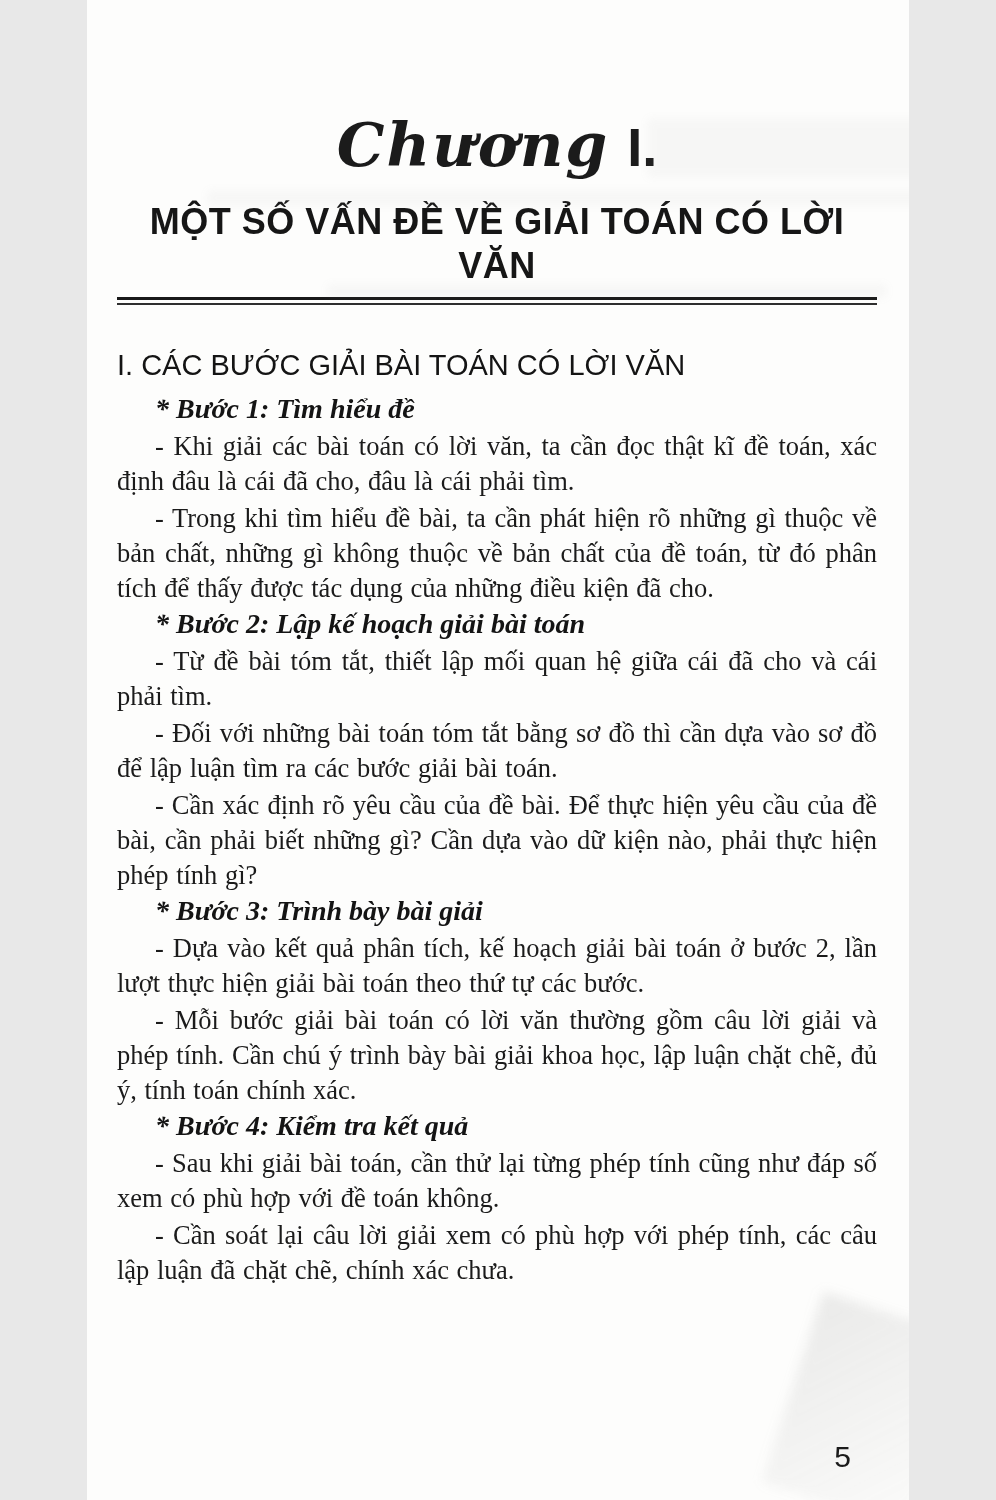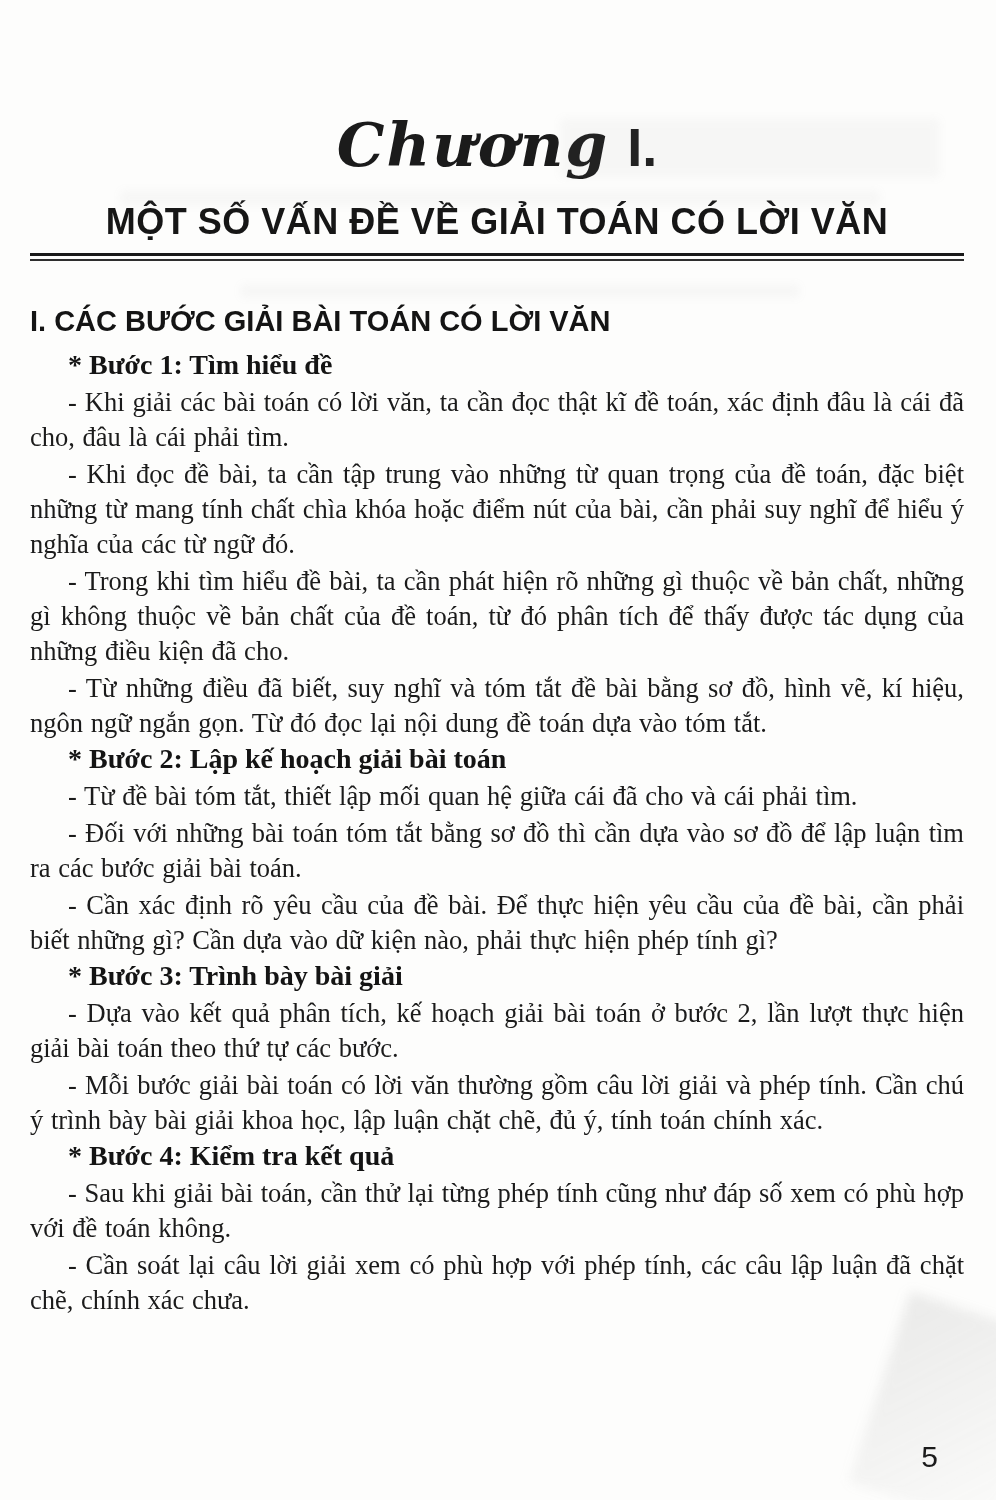--- a/index.html
+++ b/index.html
@@ -2,21 +2,21 @@
 <html lang="vi"><head>
 <meta charset="utf-8">
 <style>
   html, body {
     margin: 0;
     padding: 0;
     background: #e8e8e8;
   }
   .page {
     position: relative;
-    width: 996px;
+    width: 822px;
     height: 1500px;
     margin: 0 auto;
     background: #fdfdfc;
     color: #1b1b1b;
     box-sizing: border-box;
     padding: 102px 32px 0 30px;
     overflow: hidden;
     font-family: "Liberation Serif", serif;
   }
   
@@ -78,29 +78,30 @@
   .title-rule {
     margin-top: 9px;
     height: 3px;
     border-top: 3px solid #191919;
     border-bottom: 2px solid #2e2e2e;
   }
 
   .section-heading {
     margin: 42px 0 10px 0;
     font-family: "Liberation Sans", sans-serif;
-    font-weight: 700;
+    font-weight: 400;
     font-size: 29px;
     line-height: 36px;
     color: #141414;
   }
 
   .step-heading {
     margin: 0 0 4px 38px;
     font-family: "Liberation Serif", serif;
+    font-style: italic;
     font-weight: 700;
     font-size: 28px;
     line-height: 32px;
     color: #141414;
   }
 
   .para {
     margin: 2px 0;
     font-size: 26.5px;
     line-height: 35px;
@@ -134,23 +135,21 @@
   </div>
 
   <h1 class="chapter-title">MỘT SỐ VẤN ĐỀ VỀ GIẢI TOÁN CÓ LỜI VĂN</h1>
   <div class="title-rule"></div>
 
   <h2 class="section-heading">I. CÁC BƯỚC GIẢI BÀI TOÁN CÓ LỜI VĂN</h2>
 
   <div class="step">
     <h3 class="step-heading">* Bước 1: Tìm hiểu đề</h3>
     <p class="para">- Khi giải các bài toán có lời văn, ta cần đọc thật kĩ đề toán, xác định đâu là cái đã cho, đâu là cái phải tìm.</p>
-    <p class="para">- Khi đọc đề bài, ta cần tập trung vào những từ quan trọng của đề toán, đặc biệt những từ mang tính chất chìa khóa hoặc điểm nút của bài, cần phải suy nghĩ để hiểu ý nghĩa của các từ ngữ đó.</p>
     <p class="para">- Trong khi tìm hiểu đề bài, ta cần phát hiện rõ những gì thuộc về bản chất, những gì không thuộc về bản chất của đề toán, từ đó phân tích để thấy được tác dụng của những điều kiện đã cho.</p>
-    <p class="para">- Từ những điều đã biết, suy nghĩ và tóm tắt đề bài bằng sơ đồ, hình vẽ, kí hiệu, ngôn ngữ ngắn gọn. Từ đó đọc lại nội dung đề toán dựa vào tóm tắt.</p>
   </div>
 
   <div class="step">
     <h3 class="step-heading">* Bước 2: Lập kế hoạch giải bài toán</h3>
     <p class="para">- Từ đề bài tóm tắt, thiết lập mối quan hệ giữa cái đã cho và cái phải tìm.</p>
     <p class="para">- Đối với những bài toán tóm tắt bằng sơ đồ thì cần dựa vào sơ đồ để lập luận tìm ra các bước giải bài toán.</p>
     <p class="para">- Cần xác định rõ yêu cầu của đề bài. Để thực hiện yêu cầu của đề bài, cần phải biết những gì? Cần dựa vào dữ kiện nào, phải thực hiện phép tính gì?</p>
   </div>
 
   <div class="step">

